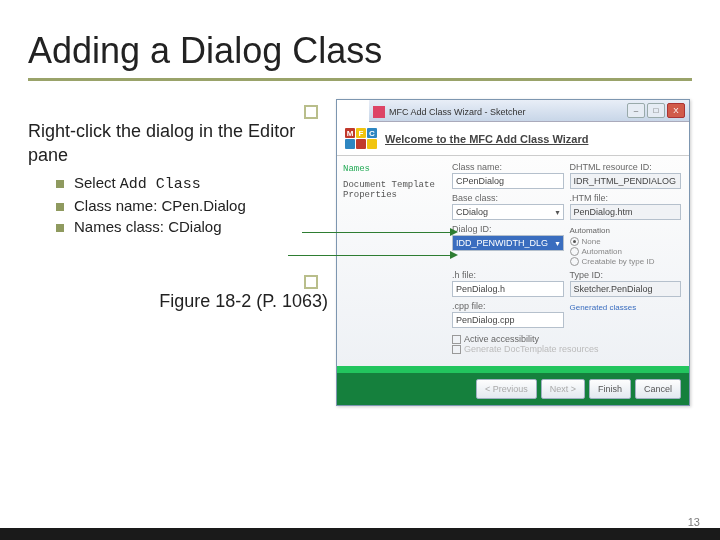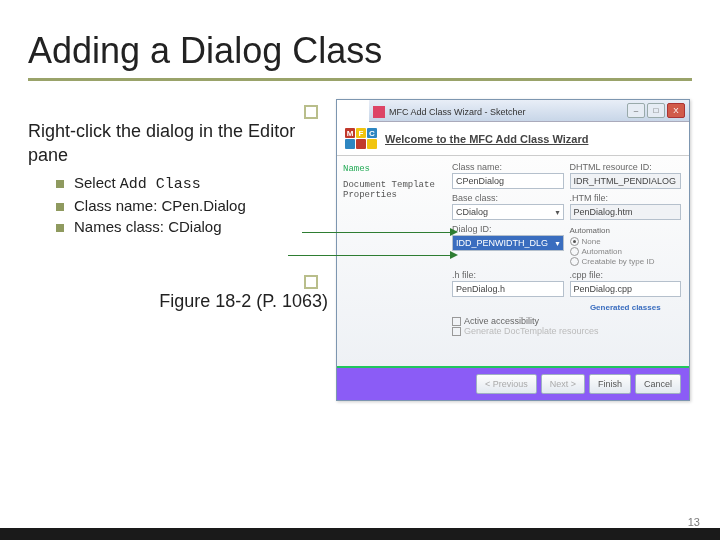--- a/index.html
+++ b/index.html
@@ -154,24 +154,24 @@
     overflow:hidden;white-space:nowrap;
   }
   .inp.ro{background:#f0f2f5;}
   .inp.sel{background:#3a6dbf;color:#fff;}
   .dd-arrow{font-size:8px;color:#555;}
   .radios{font-size:8px;color:#888;display:flex;flex-direction:column;gap:1px;margin-top:2px;}
   .radio,.chk{display:flex;align-items:center;gap:3px;}
   .circ{width:7px;height:7px;border:1px solid #999;border-radius:50%;display:inline-flex;align-items:center;justify-content:center;}
   .circ.on::after{content:"";width:3px;height:3px;background:#555;border-radius:50%;}
   .box{width:7px;height:7px;border:1px solid #999;display:inline-block;}
-  .gen-link{color:#3a6dbf;font-size:8px;text-align:center;grid-column:2;margin-top:2px;font-weight:bold;}
+  .gen-link{color:#3a6dbf;font-size:8px;text-align:left;grid-column:2;margin-top:2px;}
   .w-footer{
     display:flex;justify-content:flex-end;gap:4px;
-    padding:6px 8px;border-top:2px solid #22c55e;background:#8b5cf6;
+    padding:6px 8px;border-top:7px solid #22c55e;background:#15803d;
   }
   .fbtn{
     border:1px solid #9fb0c2;background:linear-gradient(#fdfdfd,#e3e9f0);
     height:18px;padding:0 8px;font-size:9px;color:#555;border-radius:2px;
     display:flex;align-items:center;
   }
   .fbtn.dis{color:#aaa;}
   .arrow-line {
     position:absolute;
     height:1px;
@@ -299,20 +299,24 @@
                   <span class="circ"></span>
                   <span>Creatable by type ID</span>
                 </div>
             </div>
           </div>
           <div class="field-col">
             <span class="lbl">.h file:</span>
             <div class="inp">PenDialog.h</div>
           </div>
           <div class="field-col">
+            <span class="lbl">Type ID:</span>
+            <div class="inp ro">Sketcher.PenDialog</div>
+          </div>
+          <div class="field-col">
             <span class="lbl">.cpp file:</span>
             <div class="inp">PenDialog.cpp</div>
           </div>
           <div class="gen-link">Generated classes</div>
           <div class="field-col full" style="margin-top:2px;">
             <div class="chk">
                 <span class="box"></span>
                 <span>Active accessibility</span>
               </div>
             <div class="chk" style="color:#bbb;">

